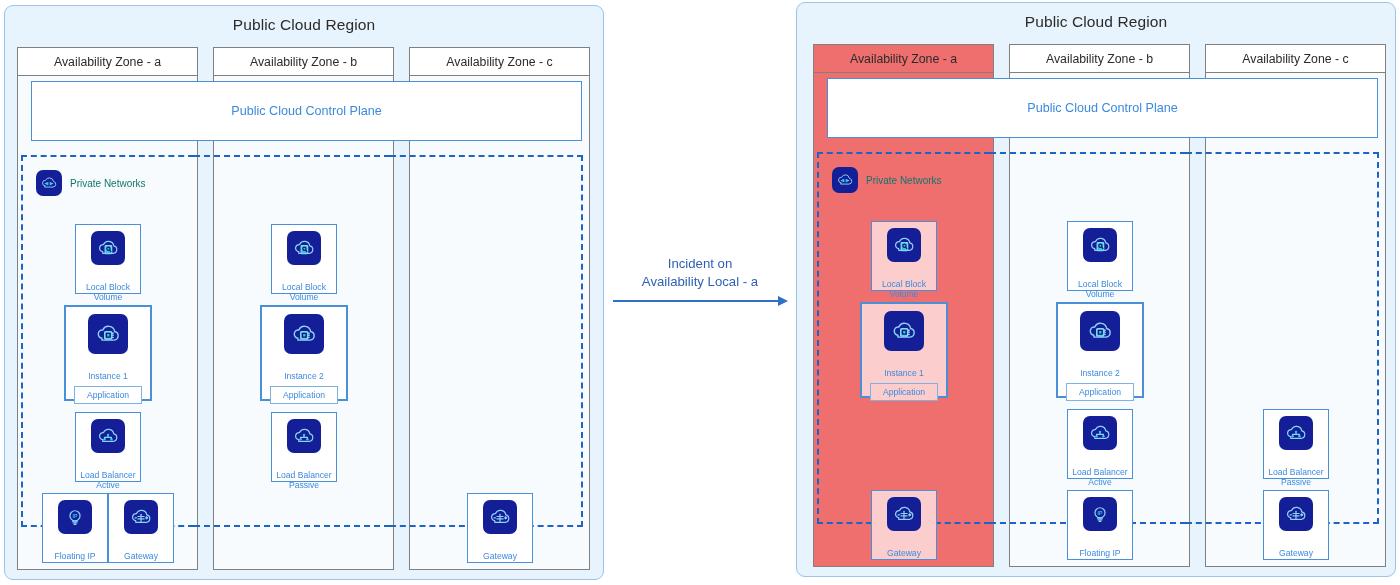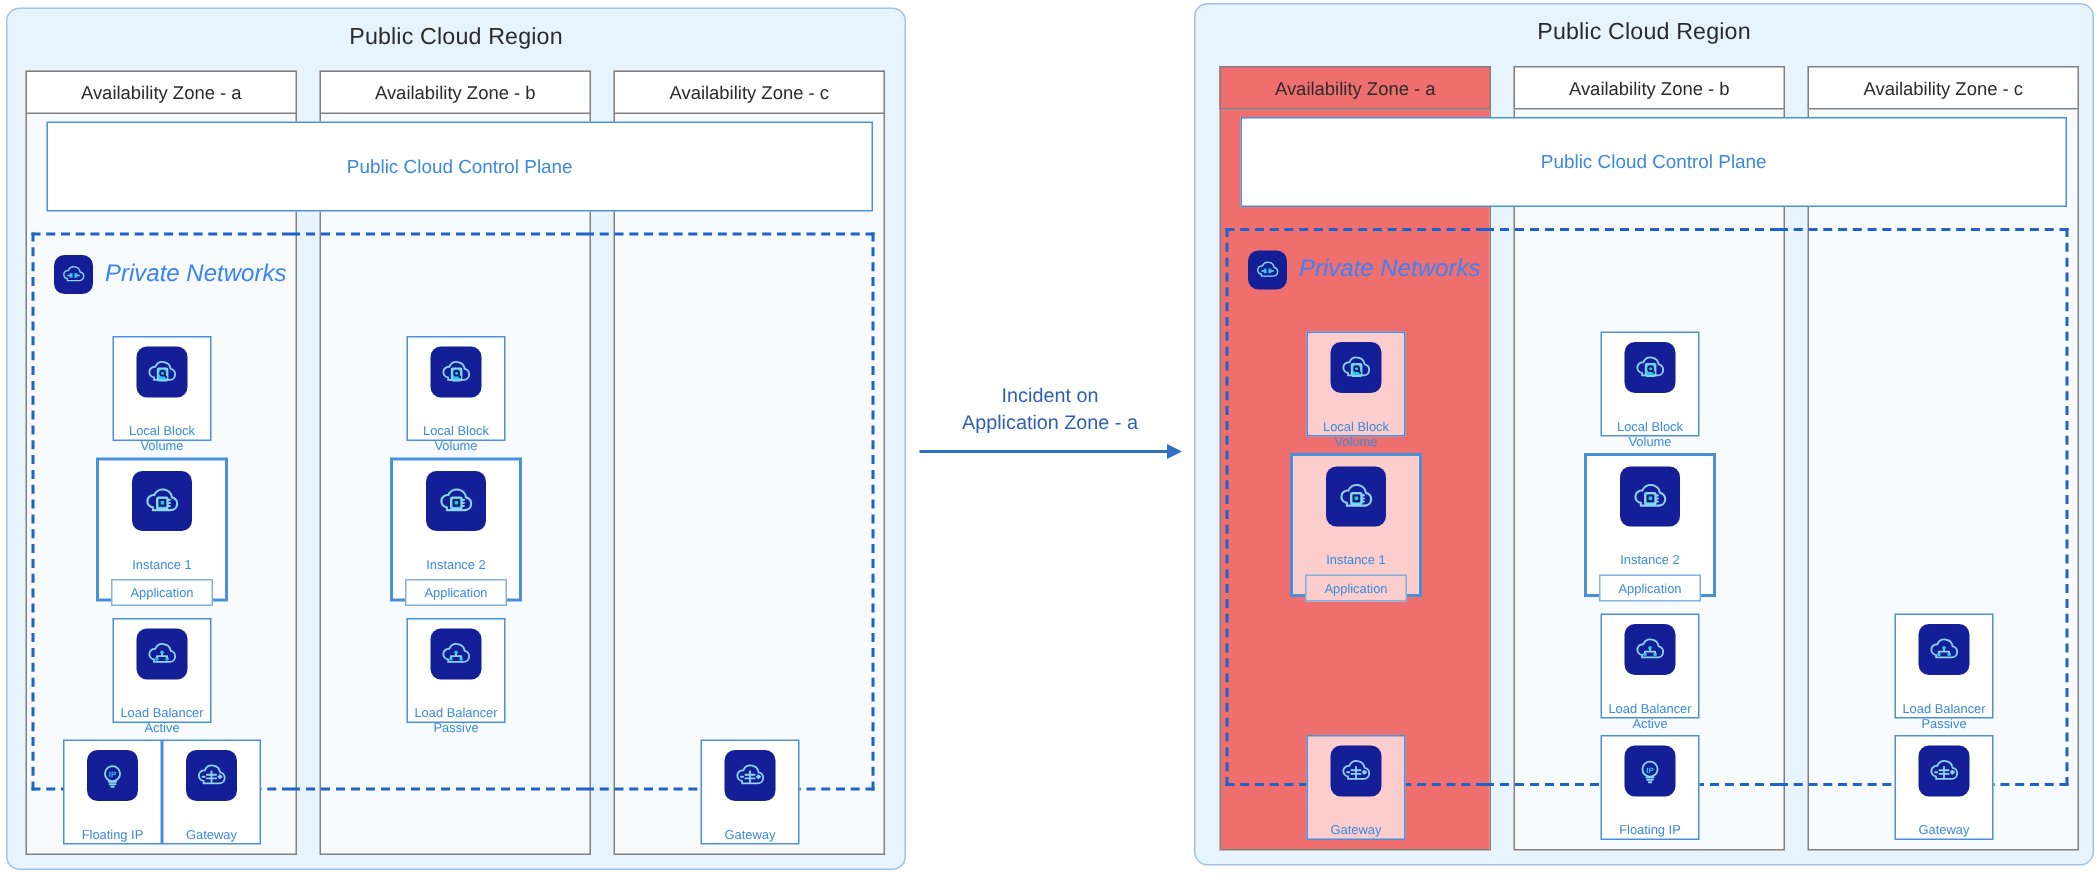--- a/index.html
+++ b/index.html
@@ -33,21 +33,21 @@
         justify-content:center;font-size:12.6px;color:#3c8adc;z-index:5;}
 
   
   .pnet{position:absolute;box-sizing:border-box;
         border:2px dashed #1f63c8;z-index:3;}
   .pnet-open-r{border-right:none;}
   .pnet-open-l{border-left:none;}
   .pnet-open-lr{border-left:none;border-right:none;}
 
   .pnet-label{position:absolute;display:flex;align-items:center;gap:8px;z-index:7;}
-  .pnet-label .txt{font-size:16px;color:#3b82f6;white-space:nowrap;font-style:italic;}
+  .pnet-label .txt{font-size:10px;color:#0f766e;white-space:nowrap;}
 
   
   .card{position:absolute;box-sizing:border-box;background:#ffffff;
         border:1.6px solid #4a90d9;display:flex;flex-direction:column;
         align-items:center;justify-content:flex-start;z-index:7;}
   .card.thick{border-width:2.2px;}
   .card.failed{background:#fbcdcd;}
   .card .cap{font-size:8.6px;color:#3c8adc;text-align:center;line-height:1.15;
              margin-top:18px;white-space:pre-line;}
   .card .sub{box-sizing:border-box;border:1px solid #7fb2e3;background:#ffffff;
@@ -76,21 +76,21 @@
   <div class="region" style="left:4px;top:5px;width:600px;height:575px;">
     <div class="region-title">Public Cloud Region</div>
   </div>
 
   <div class="region" style="left:796px;top:2px;width:600px;height:575px;">
     <div class="region-title">Public Cloud Region</div>
   </div>
 
   <div class="arrow-wrap" style="left:610px;top:255px;width:180px;">
     <div class="arrow-label">Incident on
-Application Zone - a</div>
+Availability Local - a</div>
   </div>
   <div class="arrow-line" style="left:613px;top:300px;width:167px;"></div>
   <div class="arrow-head" style="left:778px;top:296px;"></div>
 
   <div id="dyn">
       <div class="az" style="left:17px;top:47px;width:181px;height:523px;"></div>
       <div class="az-head" style="left:17px;top:47px;width:181px;height:29px;">
         <span>Availability Zone - a</span>
       </div>
       <div class="az" style="left:213px;top:47px;width:181px;height:523px;"></div>

